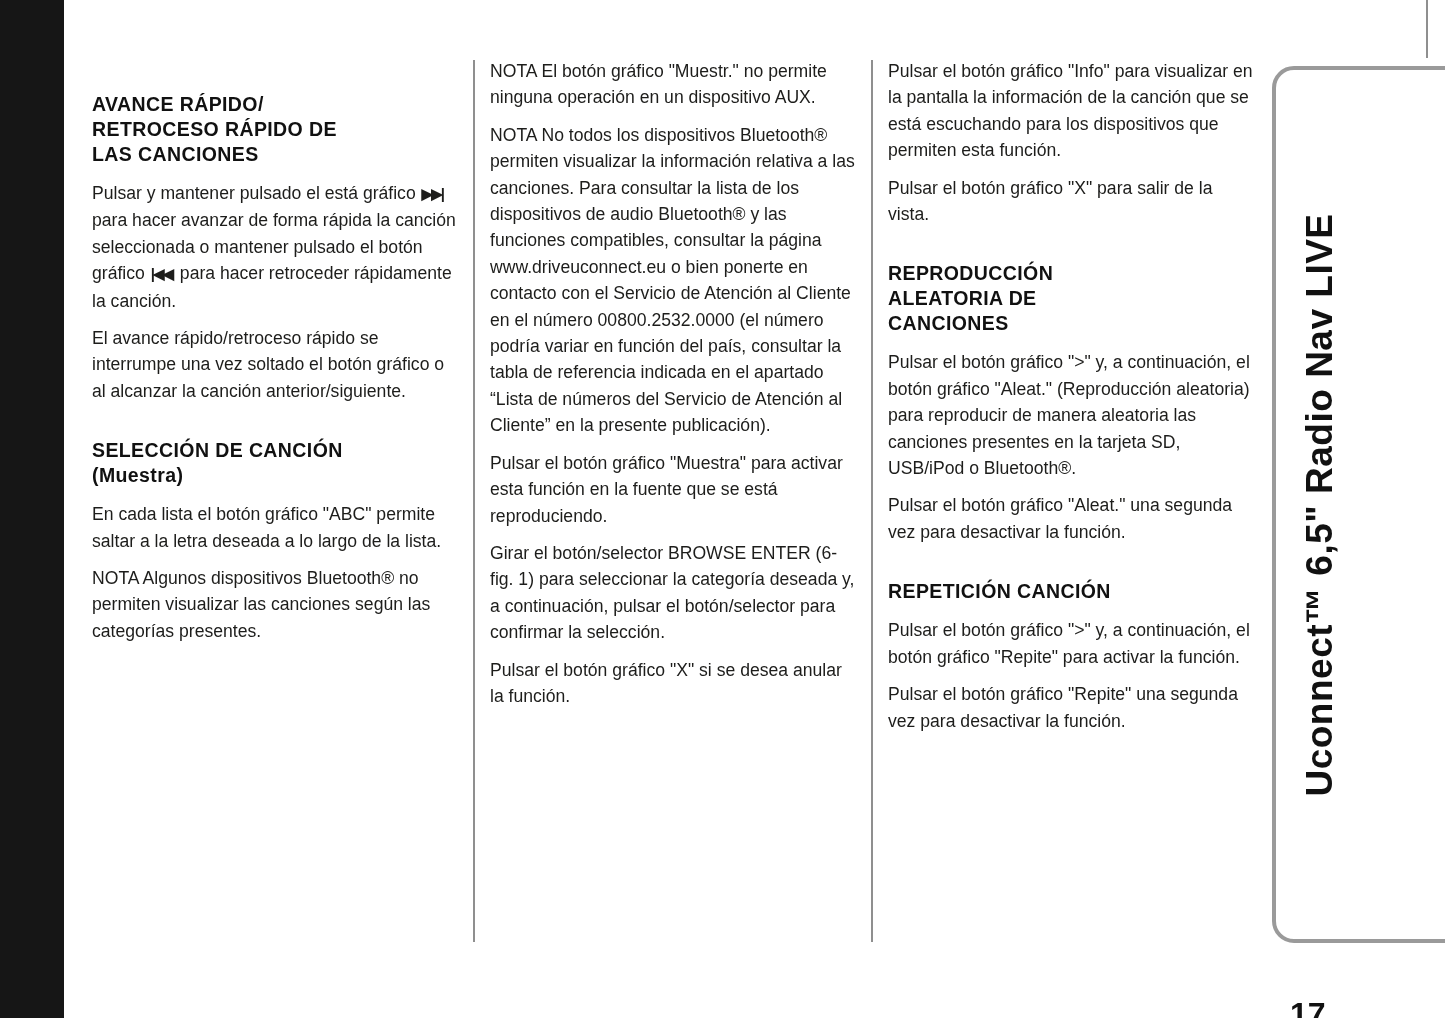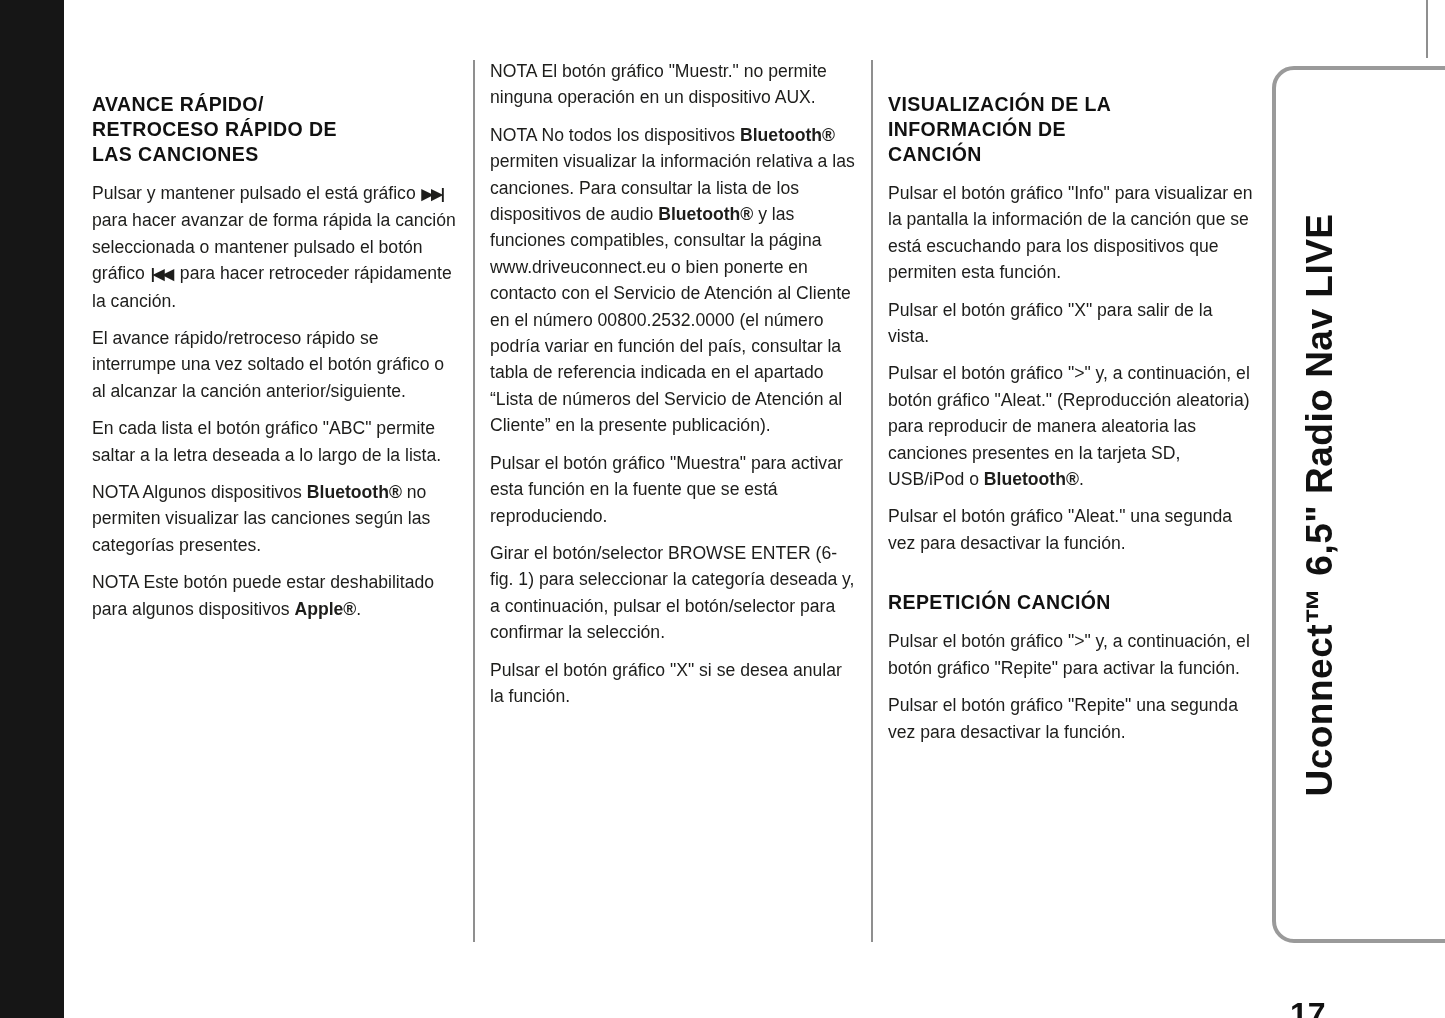--- a/index.html
+++ b/index.html
@@ -32,21 +32,21 @@
     font-size: 19.5px; line-height: 25px;
     font-weight: 700; letter-spacing: 0.4px;
     color: #111; margin: 34px 0 13px 0;
     white-space: pre-line;
   }
   .col > .heading:first-child { }
   .para {
     font-size: 17.6px; line-height: 26.4px;
     margin: 0 0 11px 0;
   }
-  .b { font-weight: 700; }
+  .b { font-weight: 400; }
   .glyph-icon {
     font-weight: 700; letter-spacing: -2px;
     font-size: 15px; padding: 0 3px 0 1px;
   }
   .side-tab {
     position: absolute; left: 1272px; top: 66px;
     width: 220px; height: 877px;
     border: 4px solid #9a9a9a;
     border-radius: 22px;
     background: #fff;
@@ -74,39 +74,40 @@
 
 <div class="left-bar"></div>
 
 <div class="columns">
   <div class="col">
       <h3 class="heading">AVANCE RÁPIDO/
 RETROCESO RÁPIDO DE
 LAS CANCIONES</h3>
       <p class="para"><span>Pulsar y mantener pulsado el está gráfico </span><span class="glyph-icon">▶▶|</span><span> para hacer avanzar de forma rápida la canción seleccionada o mantener pulsado el botón gráfico </span><span class="glyph-icon">|◀◀</span><span> para hacer retroceder rápidamente la canción.</span></p>
       <p class="para"><span>El avance rápido/retroceso rápido se interrumpe una vez soltado el botón gráfico o al alcanzar la canción anterior/siguiente.</span></p>
+      <h3 class="heading">SELECCIÓN DE CANCIÓN
+(Muestra)</h3>
       <p class="para"><span>En cada lista el botón gráfico "ABC" permite saltar a la letra deseada a lo largo de la lista.</span></p>
       <p class="para"><span>NOTA Algunos dispositivos </span><span class="b">Bluetooth®</span><span> no permiten visualizar las canciones según las categorías presentes.</span></p>
-      <p class="para"><span>NOTA Este botón puede estar deshabilitado para algunos dispositivos </span><span class="b">Apple®</span><span>.</span></p>
     </div>
   <div class="col-rule"></div>
   <div class="col">
       <p class="para"><span>NOTA El botón gráfico "Muestr." no permite ninguna operación en un dispositivo AUX.</span></p>
       <p class="para"><span>NOTA No todos los dispositivos </span><span class="b">Bluetooth®</span><span> permiten visualizar la información relativa a las canciones. Para consultar la lista de los dispositivos de audio </span><span class="b">Bluetooth®</span><span> y las funciones compatibles, consultar la página www.driveuconnect.eu o bien ponerte en contacto con el Servicio de Atención al Cliente en el número 00800.2532.0000 (el número podría variar en función del país, consultar la tabla de referencia indicada en el apartado “Lista de números del Servicio de Atención al Cliente” en la presente publicación).</span></p>
       <p class="para"><span>Pulsar el botón gráfico "Muestra" para activar esta función en la fuente que se está reproduciendo.</span></p>
       <p class="para"><span>Girar el botón/selector BROWSE ENTER (6-fig. 1) para seleccionar la categoría deseada y, a continuación, pulsar el botón/selector para confirmar la selección.</span></p>
       <p class="para"><span>Pulsar el botón gráfico "X" si se desea anular la función.</span></p>
     </div>
   <div class="col-rule"></div>
   <div class="col">
-      <h3 class="heading">VISUALIZACIÓN DE LA
-INFORMACIÓN DE
-CANCIÓN</h3>
       <p class="para"><span>Pulsar el botón gráfico "Info" para visualizar en la pantalla la información de la canción que se está escuchando para los dispositivos que permiten esta función.</span></p>
       <p class="para"><span>Pulsar el botón gráfico "X" para salir de la vista.</span></p>
+      <h3 class="heading">REPRODUCCIÓN
+ALEATORIA DE
+CANCIONES</h3>
       <p class="para"><span>Pulsar el botón gráfico "&gt;" y, a continuación, el botón gráfico "Aleat." (Reproducción aleatoria) para reproducir de manera aleatoria las canciones presentes en la tarjeta SD, USB/iPod o </span><span class="b">Bluetooth®</span><span>.</span></p>
       <p class="para"><span>Pulsar el botón gráfico "Aleat." una segunda vez para desactivar la función.</span></p>
       <h3 class="heading">REPETICIÓN CANCIÓN</h3>
       <p class="para"><span>Pulsar el botón gráfico "&gt;" y, a continuación, el botón gráfico "Repite" para activar la función.</span></p>
       <p class="para"><span>Pulsar el botón gráfico "Repite" una segunda vez para desactivar la función.</span></p>
     </div>
 </div>
 
 <div class="top-right-line"></div>
 

